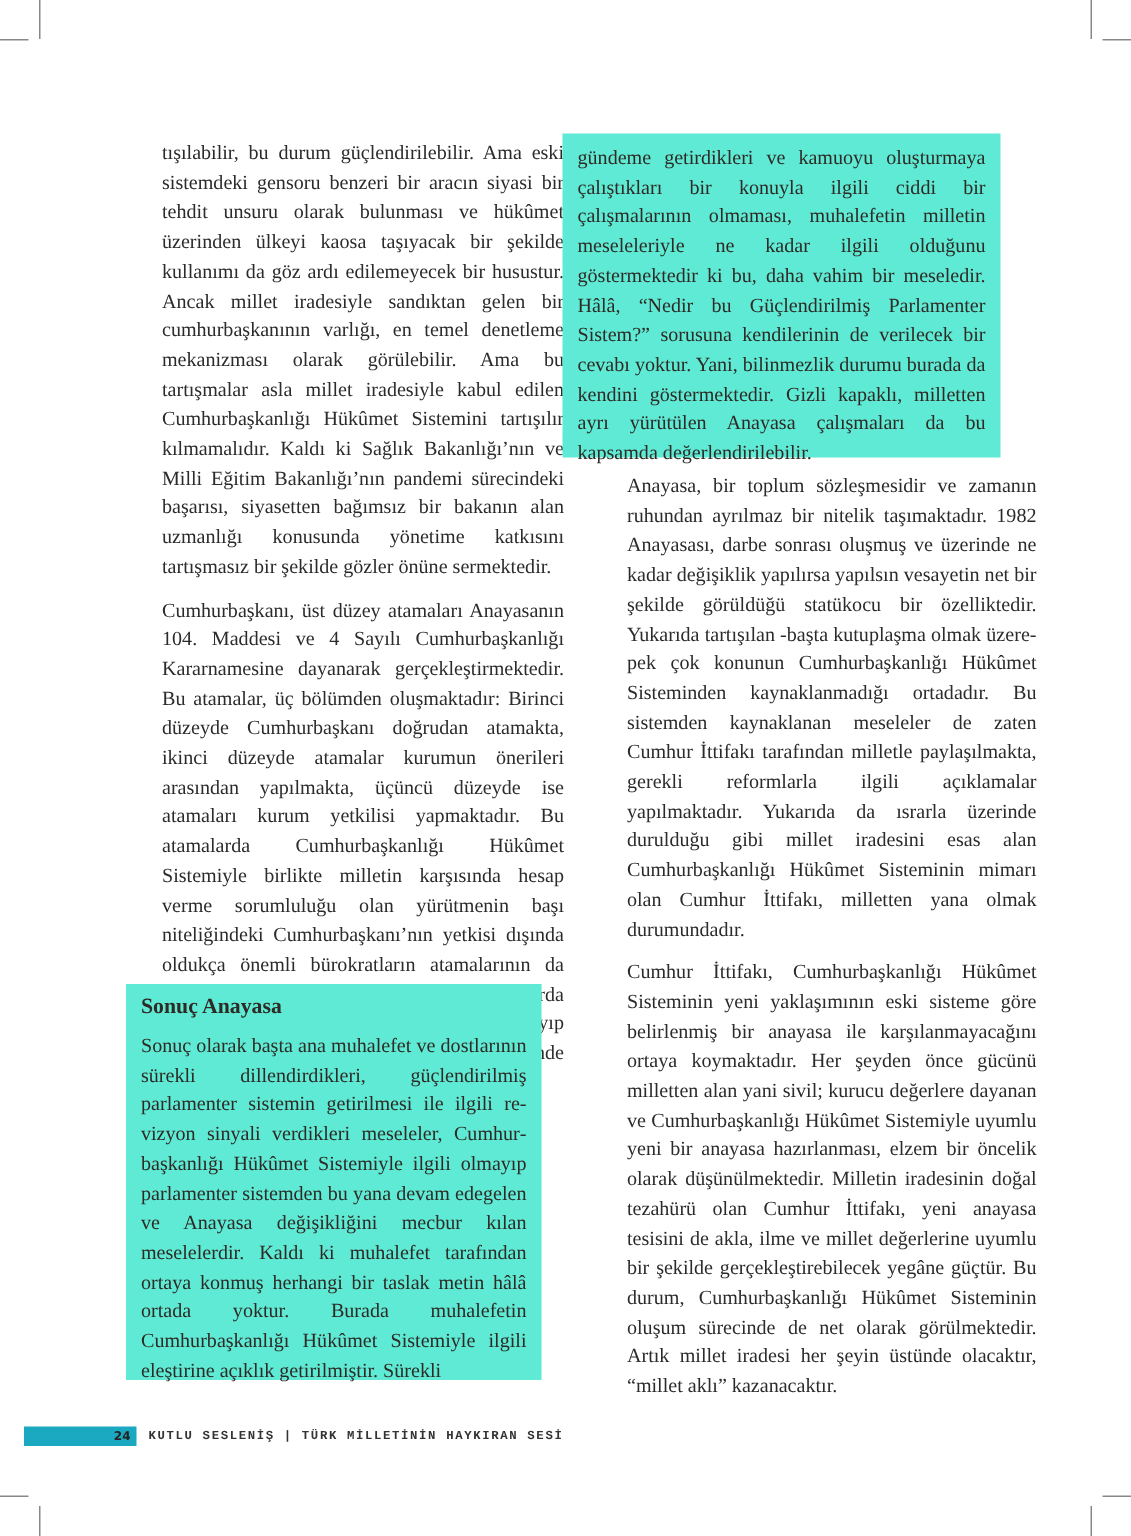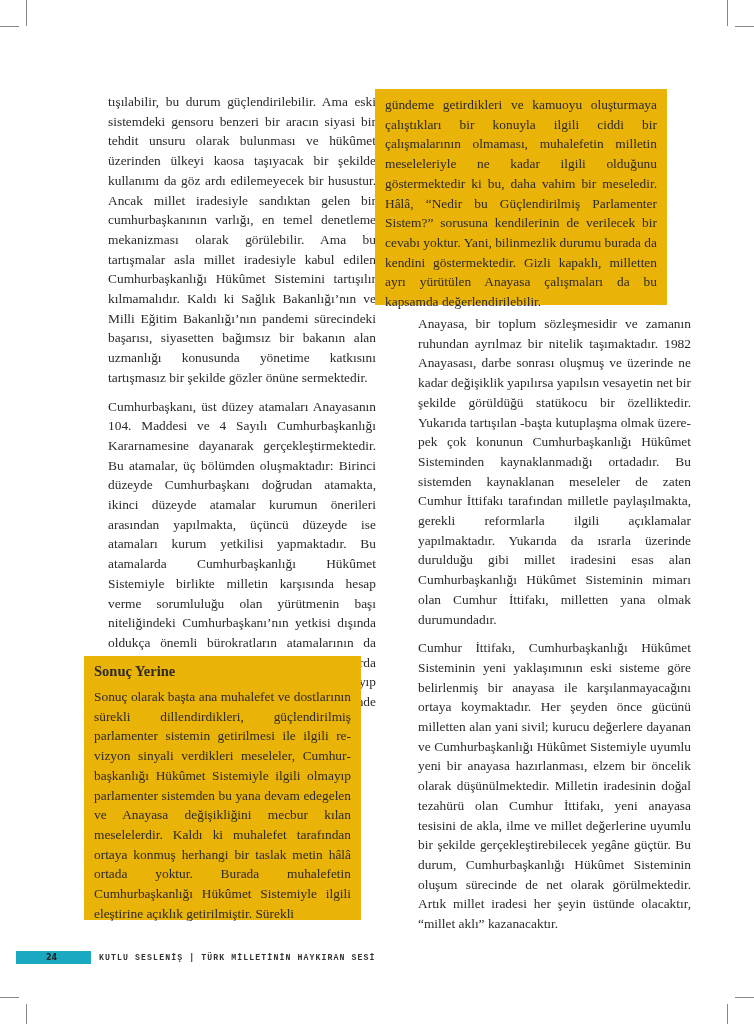--- a/index.html
+++ b/index.html
@@ -4,29 +4,29 @@
 <style>
   html, body { margin: 0; padding: 0; background: #ffffff; }
   body { width: 754px; height: 1024px; position: relative; overflow: hidden;
          font-family: "Liberation Serif", "DejaVu Serif", serif; color: #2b2b2b; }
   .crop { position: absolute; background: #888; }
   .col { position: absolute; font-size: 13.4px; line-height: 19.7px; text-align: justify;
          hyphens: manual; margin-left: 18px; }
   .col p { margin: 0 0 9px 0; }
   #col-left { left: 90px; top: 92px; width: 268px; }
   #col-right { left: 400px; top: 314px; width: 273px; }
-  .box { position: absolute; background: #eab308; padding: 8px 10px 10px 10px; box-sizing: border-box;
+  .box { position: absolute; background: #5eead4; padding: 8px 10px 10px 10px; box-sizing: border-box;
          font-size: 13.4px; line-height: 19.7px; text-align: justify; color: #2e2a25; }
   #box-right { left: 375px; top: 89px; width: 292px; height: 216px; padding-top: 6px; }
   #box-left { left: 84px; top: 656px; width: 277px; height: 264px; padding-top: 5px; }
   .box h3 { margin: 0 0 6px 0; font-size: 14.5px; font-weight: bold; line-height: 20px; }
   .box p { margin: 0; }
   .footer { position: absolute; left: 16px; top: 951px; height: 13px; display: flex; align-items: center; }
   .page-no { background: #1aa9c1; width: 75px; height: 13px; color: #222; font-family: "DejaVu Sans", sans-serif;
-             font-weight: bold; font-size: 8px; text-align: center; padding-right: 4px; box-sizing: border-box; line-height: 13px; }
+             font-weight: bold; font-size: 8px; text-align: right; padding-right: 4px; box-sizing: border-box; line-height: 13px; }
   .pub { font-family: Liberation Mono, monospace; font-weight: bold; font-size: 8.2px; letter-spacing: 1.1px;
          color: #333; margin-left: 8px; }
 </style>
 </head>
 <body>
 
 <div class="crop" style="left:26px;top:0;width:1px;height:26px;"></div>
 <div class="crop" style="left:0;top:26px;width:19px;height:1px;"></div>
 <div class="crop" style="left:727px;top:0;width:1px;height:26px;"></div>
 <div class="crop" style="left:735px;top:26px;width:19px;height:1px;"></div>
@@ -43,20 +43,20 @@
 <div id="box-right" class="box">
   <p>gündeme getirdikleri ve kamuoyu oluştur­maya çalıştıkları bir konuyla ilgili ciddi bir çalışmalarının olmaması, muhalefetin mil­letin meseleleriyle ne kadar ilgili olduğunu göstermektedir ki bu, daha vahim bir mese­ledir. Hâlâ, “Nedir bu Güçlendirilmiş Par­lamenter Sistem?” sorusuna kendilerinin de verilecek bir cevabı yoktur. Yani, bilinmez­lik durumu burada da kendini göstermek­tedir. Gizli kapaklı, milletten ayrı yürütülen Anayasa çalışmaları da bu kapsamda değer­lendirilebilir.</p>
 </div>
 
 <div id="col-right" class="col">
   <p>Anayasa, bir toplum sözleşmesidir ve zama­nın ruhundan ayrılmaz bir nitelik taşımakta­dır. 1982 Anayasası, darbe sonrası oluşmuş ve üzerinde ne kadar değişiklik yapılırsa yapılsın vesayetin net bir şekilde görüldü­ğü statükocu bir özelliktedir. Yukarıda tar­tışılan -başta kutuplaşma olmak üzere- pek çok konunun Cumhurbaşkanlığı Hükûmet Sisteminden kaynaklanmadığı ortadadır. Bu sistemden kaynaklanan meseleler de zaten Cumhur İttifakı tarafından milletle paylaşıl­makta, gerekli reformlarla ilgili açıklamalar yapılmaktadır. Yukarıda da ısrarla üzerin­de durulduğu gibi millet iradesini esas alan Cumhurbaşkanlığı Hükûmet Sisteminin mi­marı olan Cumhur İttifakı, milletten yana olmak durumundadır.</p>
   <p>Cumhur İttifakı, Cumhurbaşkanlığı Hükû­met Sisteminin yeni yaklaşımının eski siste­me göre belirlenmiş bir anayasa ile karşılan­mayacağını ortaya koymaktadır. Her şeyden önce gücünü milletten alan yani sivil; kuru­cu değerlere dayanan ve Cumhurbaşkanlığı Hükûmet Sistemiyle uyumlu yeni bir ana­yasa hazırlanması, elzem bir öncelik olarak düşünülmektedir. Milletin iradesinin doğal tezahürü olan Cumhur İttifakı, yeni anaya­sa tesisini de akla, ilme ve millet değerlerine uyumlu bir şekilde gerçekleştirebilecek ye­gâne güçtür. Bu durum, Cumhurbaşkanlığı Hükûmet Sisteminin oluşum sürecinde de net olarak görülmektedir. Artık millet irade­si her şeyin üstünde olacaktır, “millet aklı” kazanacaktır.</p>
 </div>
 
 <div id="box-left" class="box">
-  <h3>Sonuç Yerine</h3>
+  <h3>Sonuç Anayasa</h3>
   <p>Sonuç olarak başta ana muhalefet ve dostla­rının sürekli dillendirdikleri, güçlendirilmiş parlamenter sistemin getirilmesi ile ilgili re­vizyon sinyali verdikleri meseleler, Cumhur­başkanlığı Hükûmet Sistemiyle ilgili olma­yıp parlamenter sistemden bu yana devam edegelen ve Anayasa değişikliğini mecbur kılan meselelerdir. Kaldı ki muhalefet tara­fından ortaya konmuş herhangi bir taslak metin hâlâ ortada yoktur. Burada muhalefe­tin Cumhurbaşkanlığı Hükûmet Sistemiyle ilgili eleştirine açıklık getirilmiştir. Sürekli</p>
 </div>
 
 <div class="footer">
   <div class="page-no">24</div>
   <div class="pub">KUTLU SESLENİŞ | TÜRK MİLLETİNİN HAYKIRAN SESİ</div>
 </div>
 
 </body></html>

